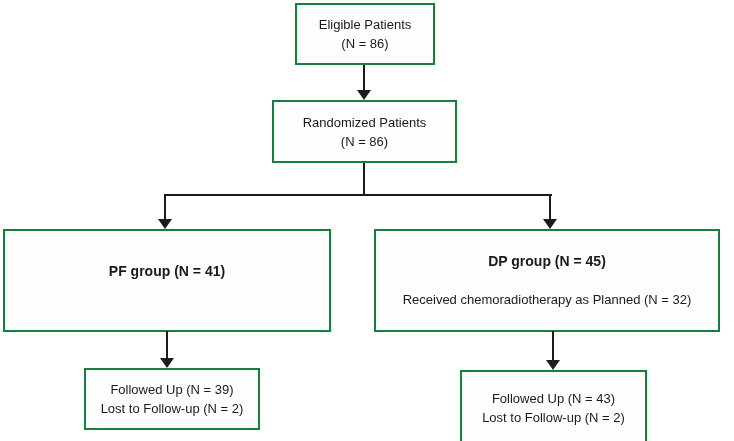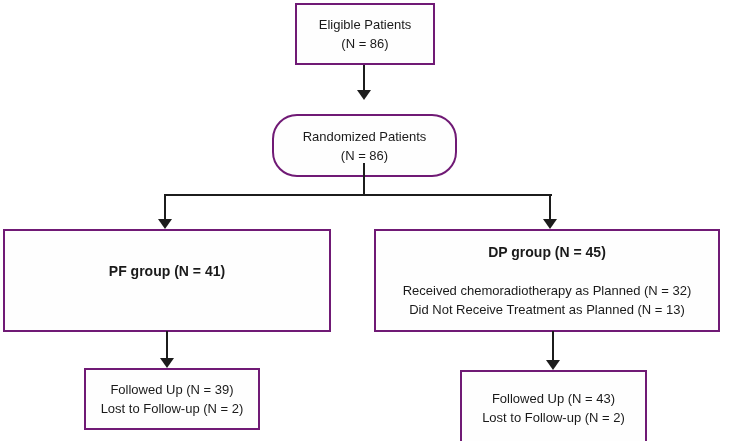--- a/index.html
+++ b/index.html
@@ -12,21 +12,21 @@
     width: 734px;
     height: 441px;
     background: #ffffff;
     font-family: "Liberation Sans", "DejaVu Sans", sans-serif;
     color: #1a1a1a;
     overflow: hidden;
   }
   .box {
     position: absolute;
     box-sizing: border-box;
-    border: 2px solid #701a75;
+    border: 2px solid #15803d;
     background: #fefefe;
     display: flex;
     flex-direction: column;
     align-items: center;
     justify-content: center;
     text-align: center;
     font-size: 13px;
     line-height: 19px;
   }
   .box .title {
@@ -50,21 +50,21 @@
     position: absolute;
     width: 0;
     height: 0;
     border-left: 7px solid transparent;
     border-right: 7px solid transparent;
     border-top: 10px solid #1c1c1c;
   }
 
   
   #box-eligible   { left: 295px; top: 3px;   width: 140px; height: 62px; }
-  #box-randomized { left: 272px; top: 114px; width: 185px; height: 63px; border-radius: 25px; }
+  #box-randomized { left: 272px; top: 100px; width: 185px; height: 63px; }
   #box-pf-group   { left: 3px;   top: 229px; width: 328px; height: 103px; }
   #box-dp-group   { left: 374px; top: 229px; width: 346px; height: 103px; }
   #box-pf-follow  { left: 84px;  top: 368px; width: 176px; height: 62px; }
   #box-dp-follow  { left: 460px; top: 370px; width: 187px; height: 75px; text-align: center; }
 
   
   #c-elig-rand        { left: 363px; top: 65px;  height: 27px; }
   #a-elig-rand        { left: 357px; top: 90px; }
   #c-rand-stub        { left: 363px; top: 163px; height: 32px; }
   #c-branch           { left: 164px; top: 194px; width: 388px; }
@@ -94,21 +94,20 @@
 
   <div class="box" id="box-pf-group">
     <div class="title">PF group (N = 41)</div>
     <div class="spacer"></div>
   </div>
 
   <div class="box" id="box-dp-group">
     <div class="title">DP group (N = 45)</div>
     <div class="spacer"></div>
     <div>Received chemoradiotherapy as Planned (N = 32)</div>
-    <div>Did Not Receive Treatment as Planned (N = 13)</div>
   </div>
 
   <div class="box" id="box-pf-follow">
     <div>Followed Up (N = 39)</div>
     <div>Lost to Follow-up (N = 2)</div>
   </div>
 
   <div class="box" id="box-dp-follow">
     <div>Followed Up (N = 43)</div>
     <div>Lost to Follow-up (N = 2)</div>

